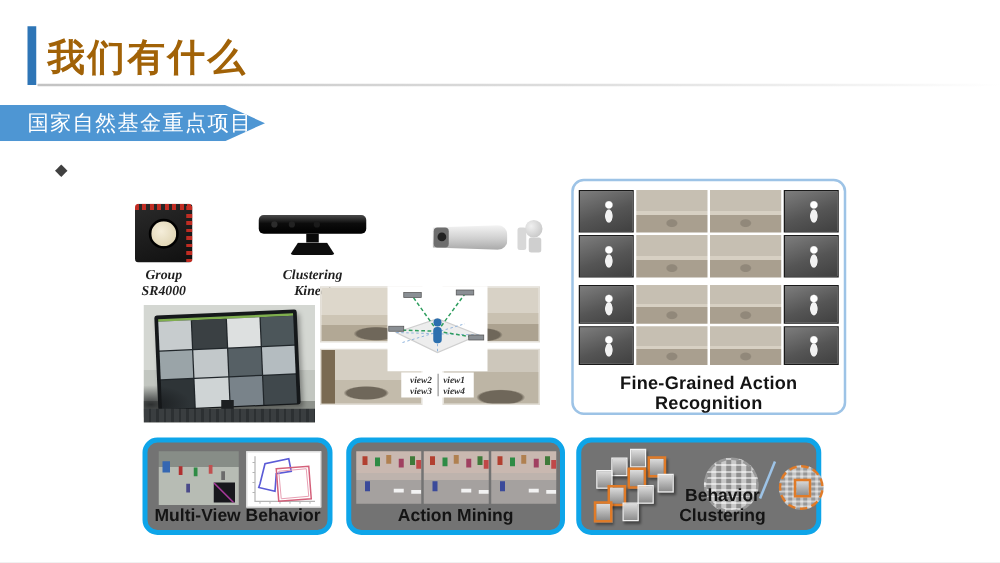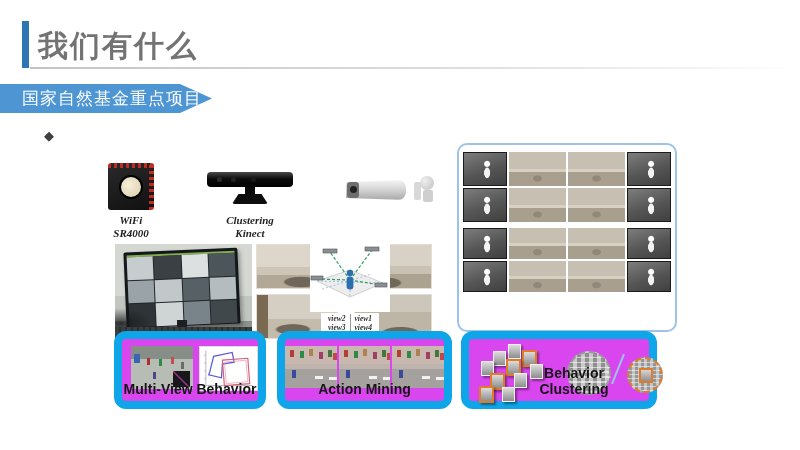--- a/index.html
+++ b/index.html
@@ -1,21 +1,21 @@
 <!DOCTYPE html>
 <html><head>
 <meta charset="utf-8">
 <style>
   html,body{margin:0;padding:0;background:#e8e8e8;}
   .slide{position:relative;width:800px;height:450px;background:#ffffff;overflow:hidden;
          font-family:"Liberation Sans",sans-serif;}
 
   
   .accent-bar{position:absolute;left:22px;top:21px;width:7px;height:47px;background:#2E75B6;}
-  .page-title{position:absolute;left:38px;top:26px;font-size:30px;font-weight:bold;color:#737373;letter-spacing:2px;}
+  .page-title{position:absolute;left:38px;top:26px;font-size:30px;font-weight:bold;color:#a16207;letter-spacing:2px;}
   .title-rule{position:absolute;left:30px;right:0;top:67px;height:2px;
               background:linear-gradient(to right,#c3c3c3,#dddddd 55%,#f6f6f6 90%,#ffffff);}
   .banner{position:absolute;left:0;top:84px;width:212px;height:29px;background:#4E96D3;
           clip-path:polygon(0 0,180px 0,212px 50%,180px 100%,0 100%);}
   .banner-label{display:block;padding-left:22px;line-height:29px;color:#ffffff;font-size:17px;letter-spacing:1px;}
 
   
   .section-heading{position:absolute;left:44px;top:128px;font-size:17px;color:#3F3F3F;letter-spacing:1px;display:flex;align-items:center;}
   .bullet{font-size:13px;color:#404040;margin-right:9px;}
 
@@ -75,21 +75,21 @@
   .screen i:nth-child(7){background:#566065;} .screen i:nth-child(8){background:#b4bcc0;}
   .screen i:nth-child(9){background:#2e3437;} .screen i:nth-child(10){background:#cfd4d5;}
   .screen i:nth-child(11){background:#79838a;} .screen i:nth-child(12){background:#40484c;}
   .mon-stand{position:absolute;left:62px;top:76px;width:10px;height:10px;background:#1c1f21;}
   .keyboard{position:absolute;left:0;bottom:0;width:100%;height:11px;
             background:repeating-linear-gradient(90deg,#3a3e40 0 4px,#2c3032 4px 6px);}
   .desk-shadow{position:absolute;left:-8px;bottom:4px;width:46px;height:26px;
                background:radial-gradient(ellipse at 30% 60%,rgba(20,22,24,.8),rgba(20,22,24,0) 70%);}
 
   
-  .collage{position:absolute;left:256px;top:244px;width:188px;height:95px;}
+  .collage{position:absolute;left:256px;top:229px;width:188px;height:95px;}
   .room-grid{display:grid;grid-template-columns:82px 78px;column-gap:16px;row-gap:5px;grid-auto-rows:45px;}
   .room{background:
           radial-gradient(ellipse 26px 8px at 55% 86%,#6f675a 0 60%,rgba(0,0,0,0) 70%),
           linear-gradient(180deg,#ddd7cb 0 52%,#cdc5b5 52% 70%,#b2a895 70% 100%);
         border:1px solid #e2ded6;}
   .room:nth-child(2){background:
           radial-gradient(ellipse 24px 8px at 40% 88%,#6f675a 0 60%,rgba(0,0,0,0) 70%),
           linear-gradient(90deg,#8d8578 0 10%,rgba(0,0,0,0) 10%),
           linear-gradient(180deg,#d8d2c6 0 48%,#c9c1b1 48% 68%,#aca290 68% 100%);}
   .room:nth-child(3){background:
@@ -116,21 +116,21 @@
         linear-gradient(180deg,#c6bfb2 0 50%,#d7d0c3 50% 58%,#a99f8f 58% 100%);}
   .fg-block .fg-cell:nth-child(4n+1),.fg-block .fg-cell:nth-child(4n){
         border:1px solid #1a1a1a;box-sizing:border-box;
         background:
           radial-gradient(circle 2.5px at 55% 34%,#ffffff 0 2.5px,rgba(255,255,255,0) 3.5px),
           radial-gradient(ellipse 4.5px 8px at 55% 62%,#f2f2f2 0 60%,rgba(255,255,255,0) 72%),
           linear-gradient(160deg,#7d7d7d,#555 55%,#404040);}
   .fg-label{margin-top:7px;text-align:center;font-weight:bold;font-size:14.5px;color:#141414;letter-spacing:.2px;}
 
   
-  .bbox{position:absolute;top:331px;height:78px;box-sizing:border-box;border:8px solid #0ea5e9;border-radius:12px;background:#d946ef;}
+  .bbox{position:absolute;top:350px;height:78px;box-sizing:border-box;border:4px solid #0ea5e9;border-radius:12px;background:#737373;}
   .bbox .bb-label{position:absolute;left:0;right:0;bottom:4px;text-align:center;font-weight:bold;font-size:14px;color:#141414;}
   .box-track{left:114px;width:152px;}
   .box-group{left:277px;width:175px;}
   .box-cluster{left:461px;width:196px;}
 
   .track-content{display:flex;gap:6px;padding:7px 0 0 9px;}
   .yard{position:relative;width:64px;height:43px;overflow:hidden;
         background:linear-gradient(180deg,#878d87 0 30%,#b7bcb4 30% 100%);}
   .yard .bin{position:absolute;left:3px;top:8px;width:6px;height:9px;background:#3567b2;}
   .yard .fig{position:absolute;left:16px;top:12px;width:3px;height:7px;background:#b03030;
@@ -191,21 +191,21 @@
   <div class="devices">
 
 
     <div class="device">
       <div class="dev-icon">
         <div class="mesa">
             <div class="lens"></div>
           </div>
       </div>
       <div class="dev-label">
-        <div>WiFi</div>
+        <div>Group</div>
           <div>SR4000</div>
       </div>
     </div>
 
     <div class="device">
       <div class="dev-icon">
         <div class="kinect">
           <div class="bar"></div>
             <i class="eye"></i>
             <div class="neck"></div>
@@ -296,20 +296,21 @@
     <div class="fg-block second">
         <div class="fg-cell"></div>
         <div class="fg-cell"></div>
         <div class="fg-cell"></div>
         <div class="fg-cell"></div>
         <div class="fg-cell"></div>
         <div class="fg-cell"></div>
         <div class="fg-cell"></div>
         <div class="fg-cell"></div>
       </div>
+    <div class="fg-label">Fine-Grained  Action Recognition</div>
   </div>
 
   <div class="bbox box-track">
     <div class="track-content">
       <div class="yard">
         <span class="bin"></span>
           <span class="fig"></span>
           <span class="door"></span>
       </div>
       <svg class="track-plot" width="58" height="43" viewBox="0 0 58 43">

